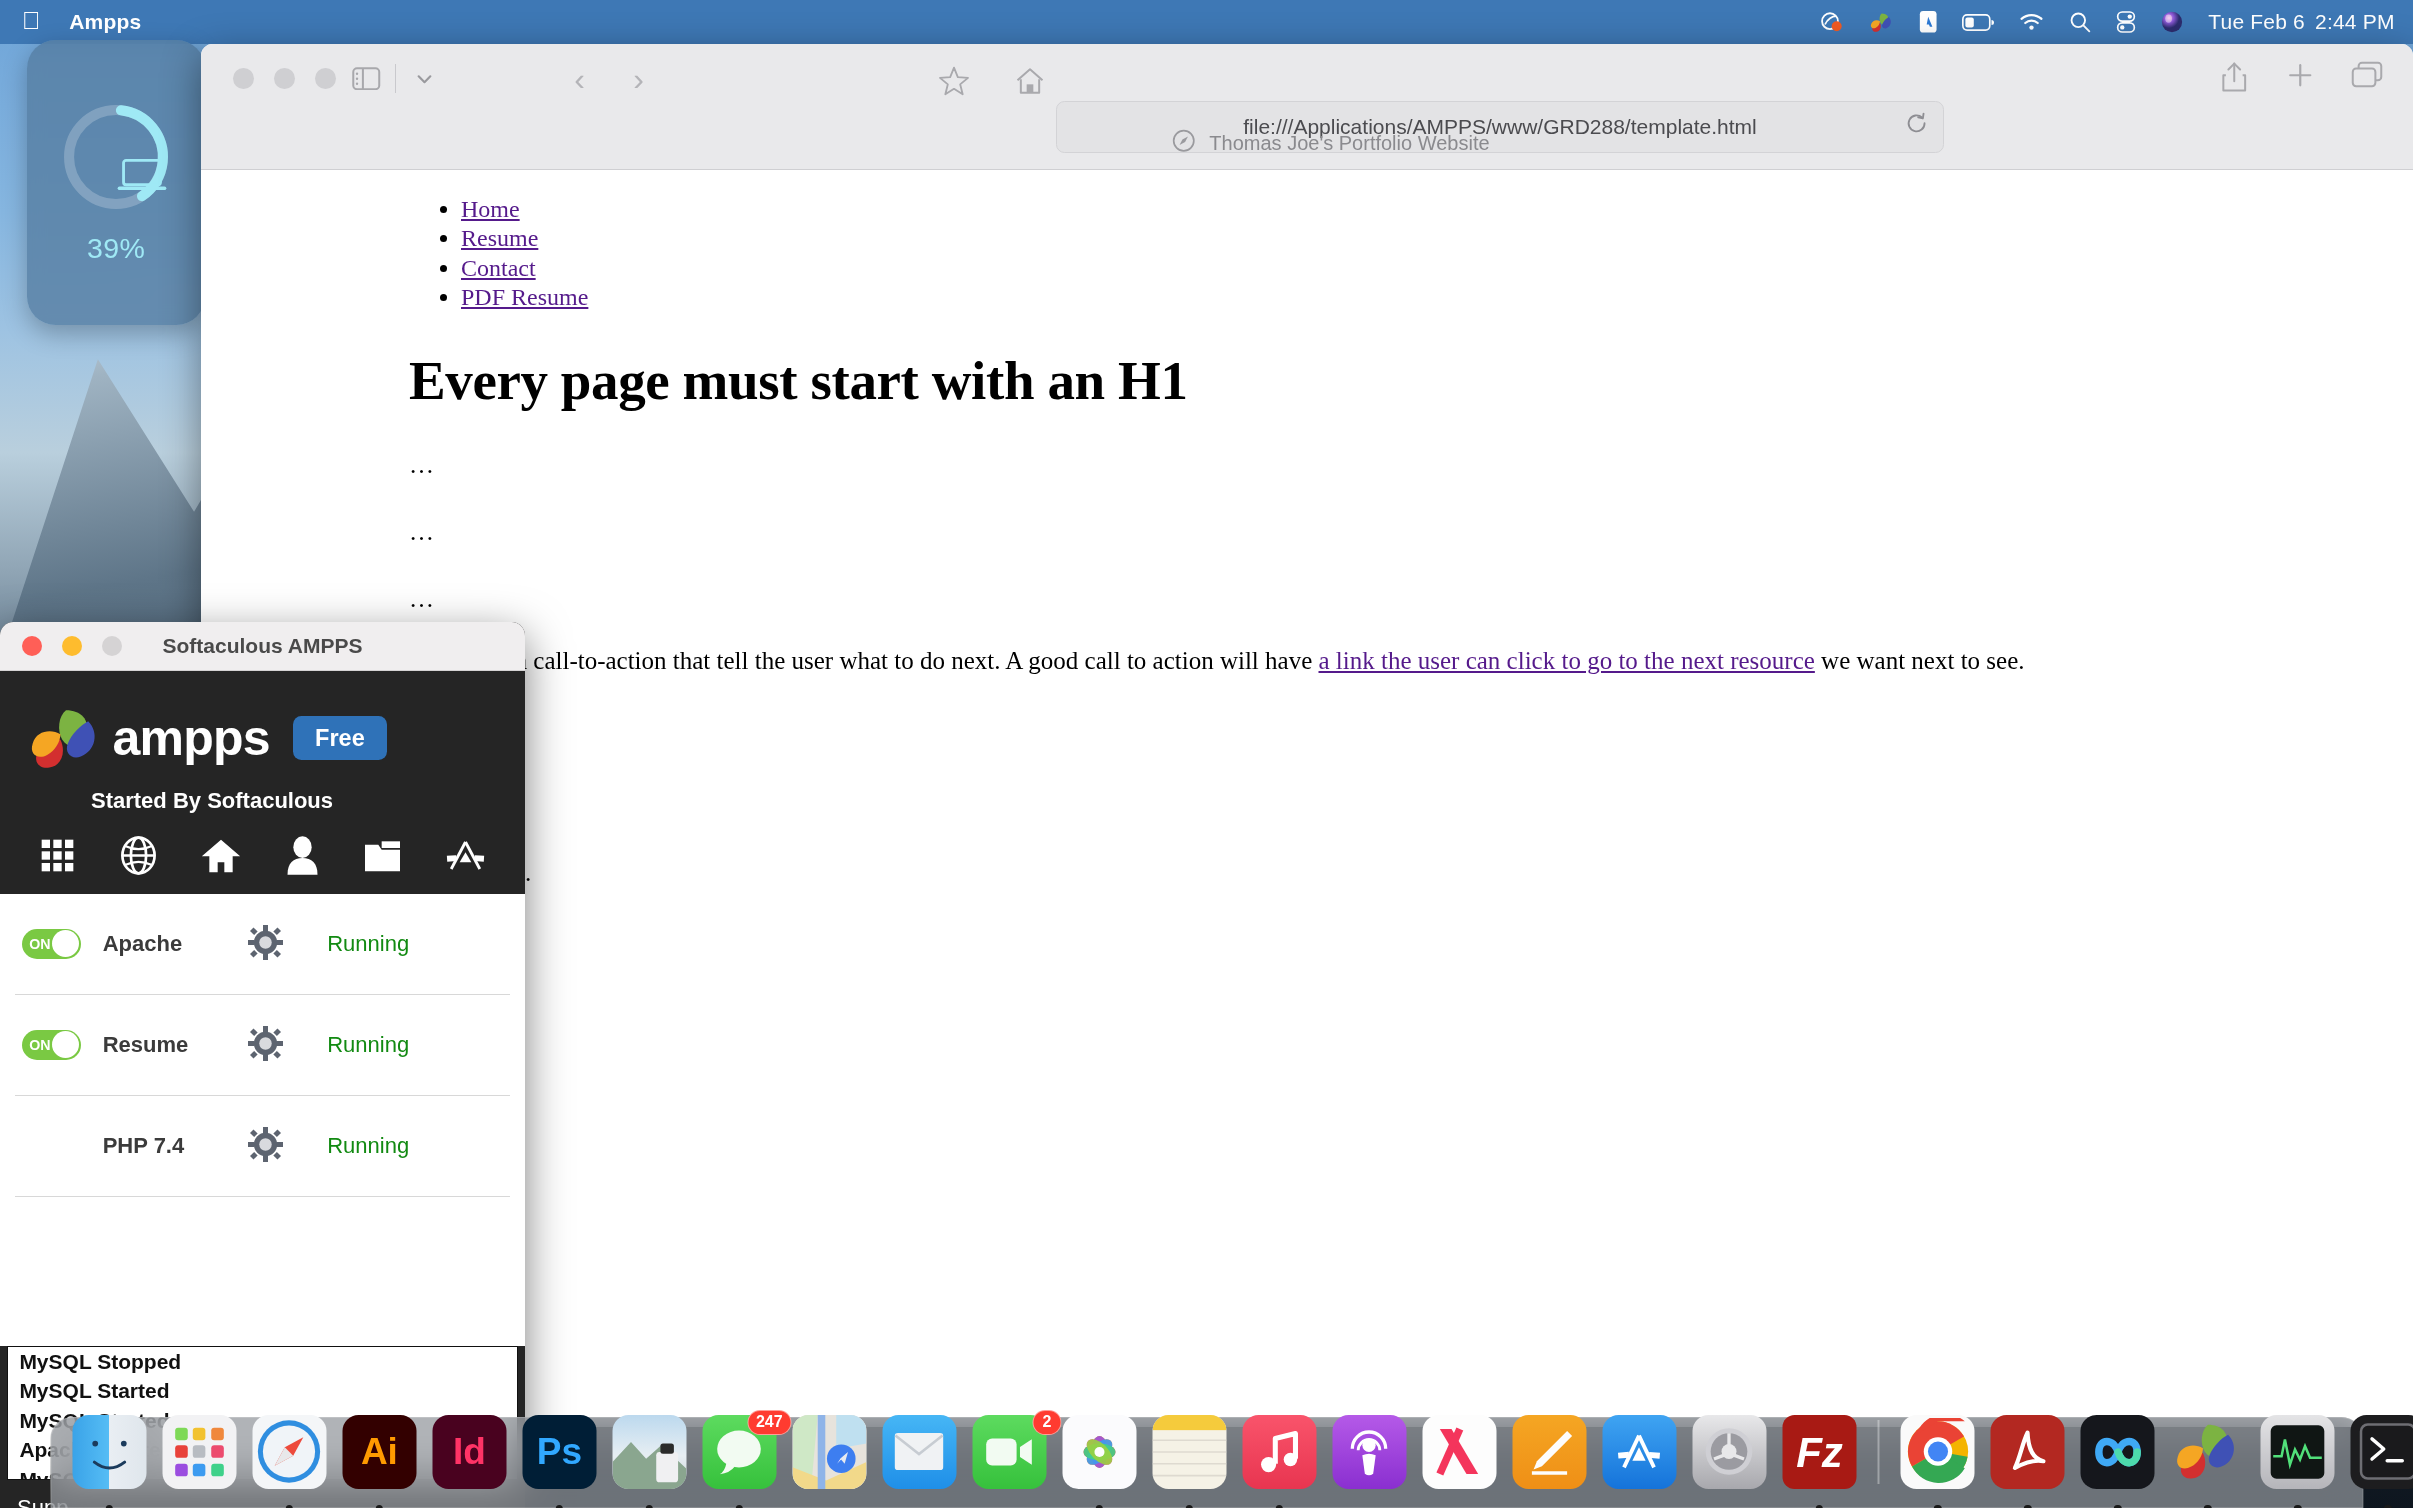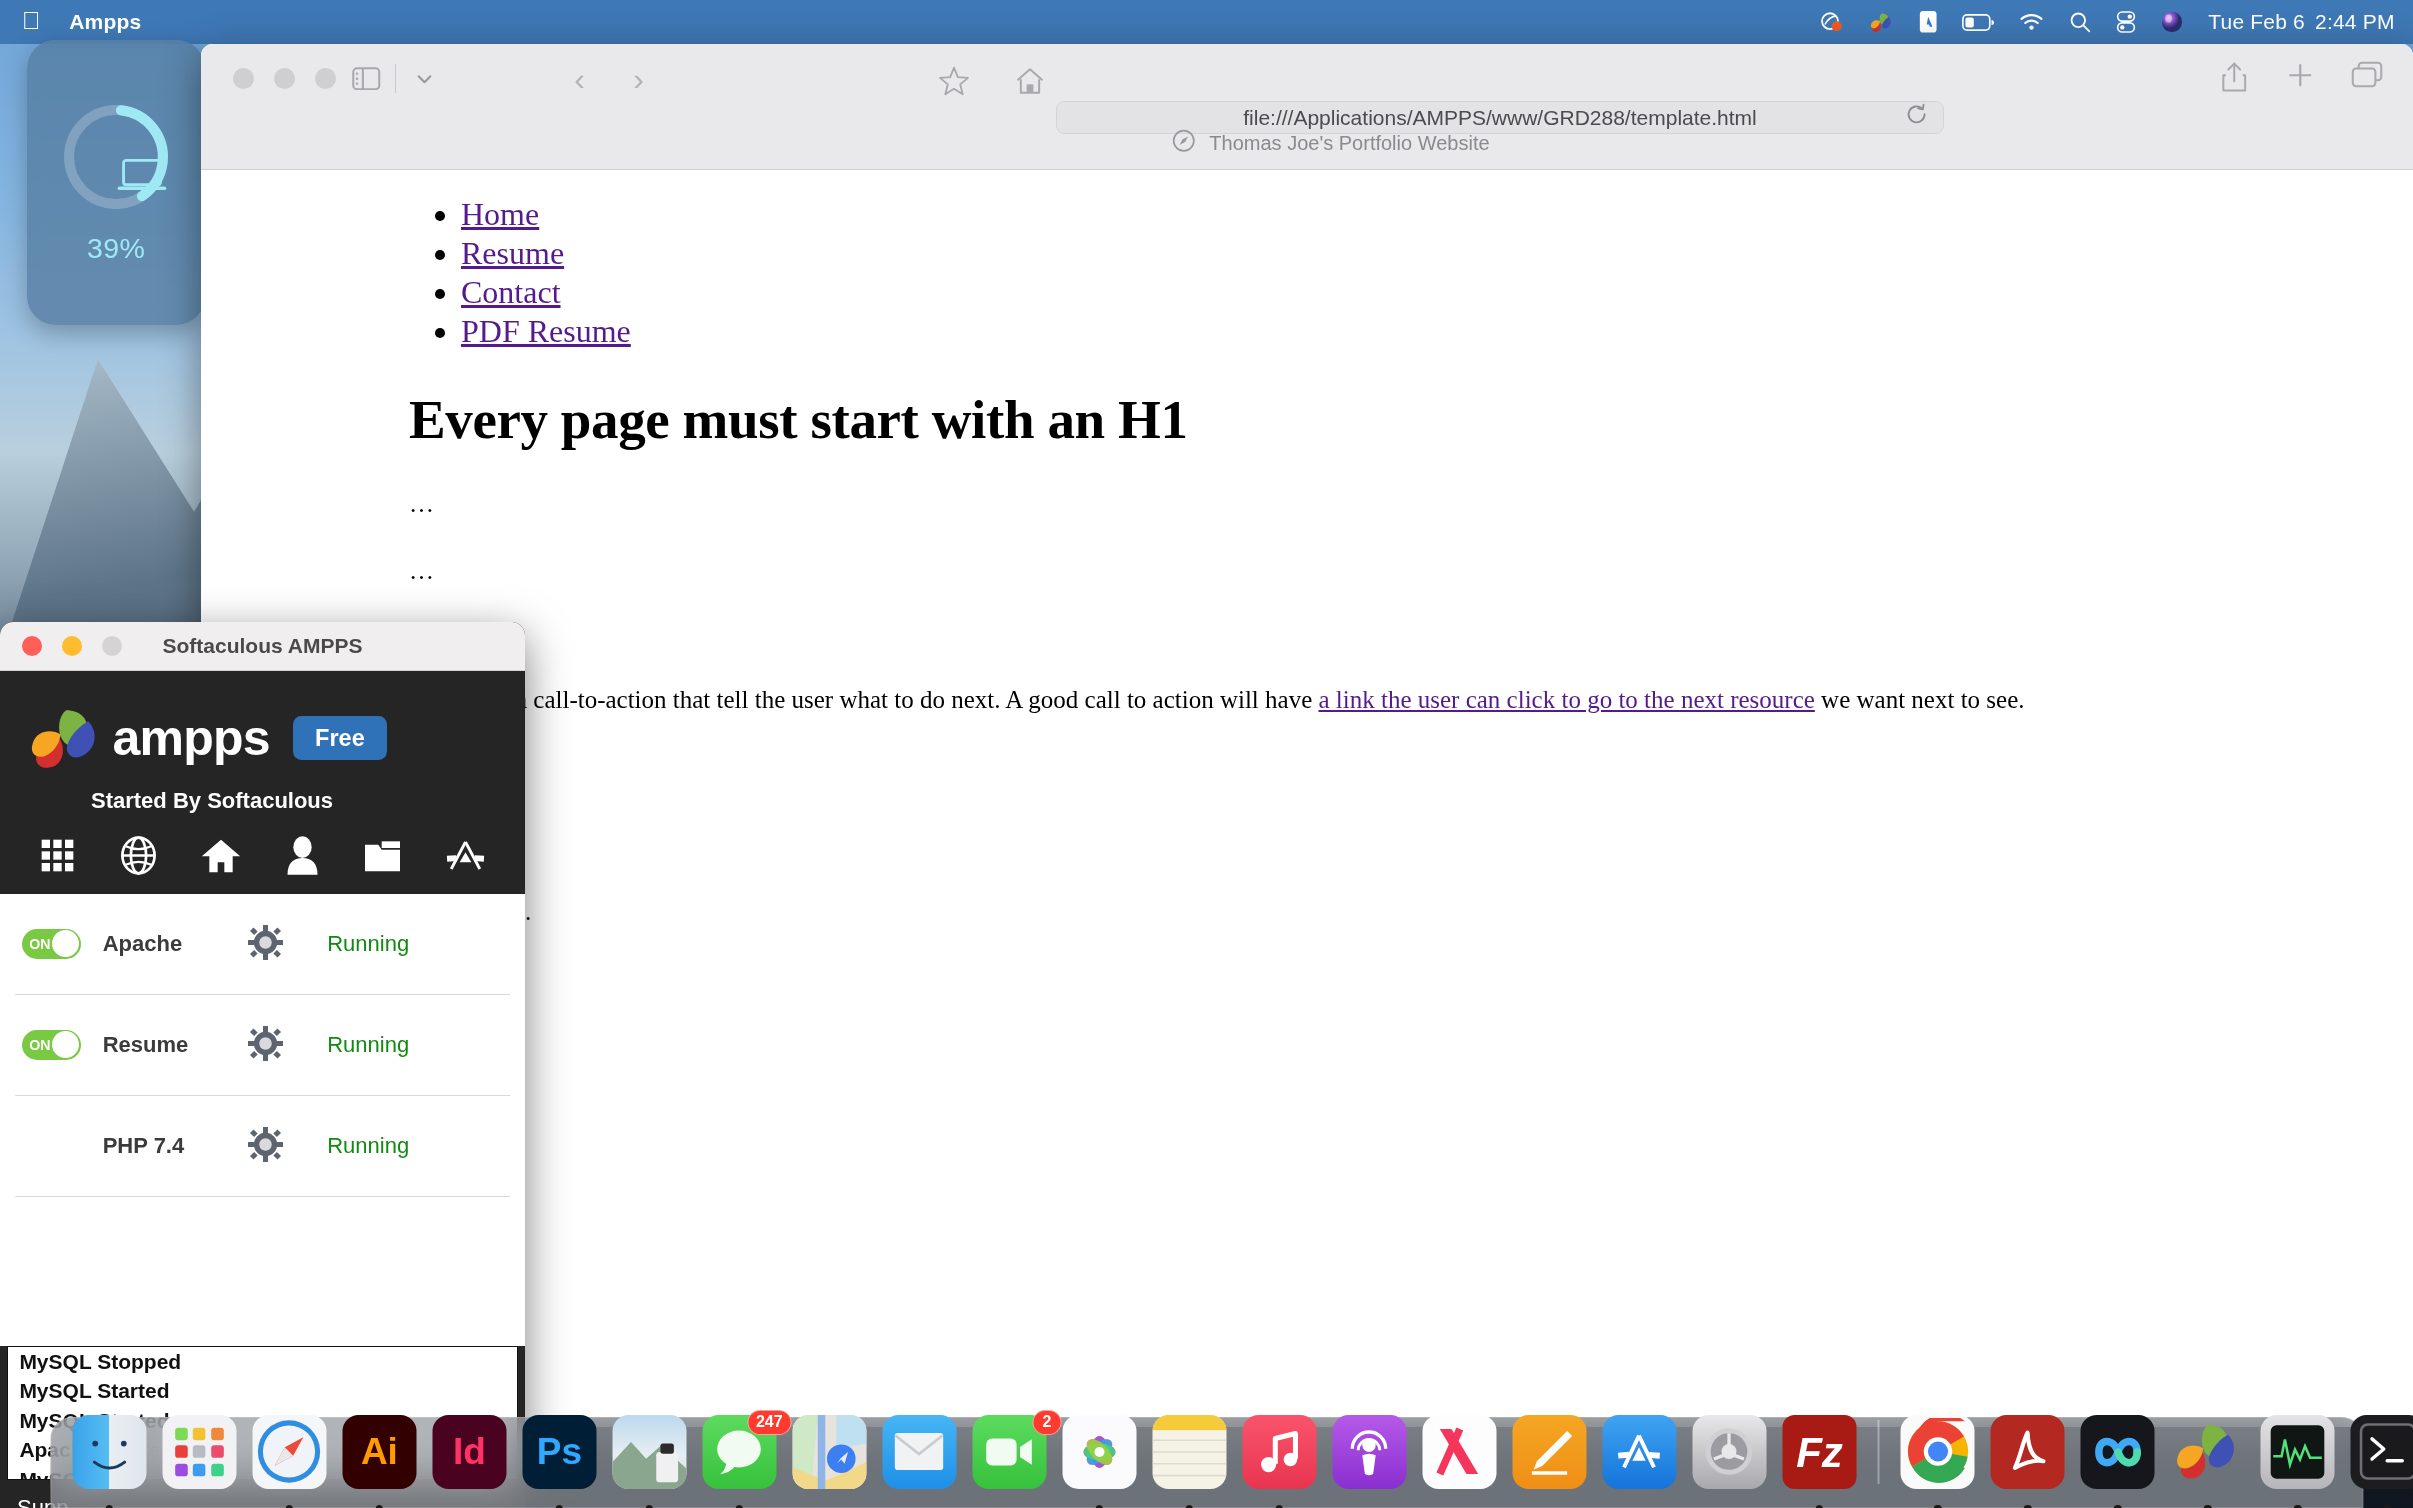--- a/index.html
+++ b/index.html
@@ -79,42 +79,42 @@
   }
   .traffic{position:absolute;left:32px;top:23.5px;display:flex;gap:20px;}
   .tl{width:21px;height:21px;border-radius:50%;background:#cfcfd2;}
   .tb-icons{position:absolute;top:17px;left:142px;display:flex;align-items:center;gap:0;}
   .tb-btn{width:47px;height:35px;display:flex;align-items:center;justify-content:center;color:#aeaeb2;}
   .tb-sep{width:0.8px;height:28.5px;background:#c9c9cd;margin:0 5px;}
   .nav-btns{position:absolute;top:17px;left:360px;display:flex;gap:22px;}
   .nav-btn{width:37px;height:35px;display:flex;align-items:center;justify-content:center;color:#b4b4b8;font-size:32px;font-weight:300;line-height:1;}
   .tb-right-icons{position:absolute;top:17px;left:721px;display:flex;gap:37px;}
   .urlbar{
-    position:absolute; left:855px; top:57px; width:888px; height:33px;
+    position:absolute; left:855px; top:57px; width:888px; height:52px;
     background:#e3e3e5; border:0.8px solid #d3d3d6; border-radius:8.4px;
     display:flex;align-items:center;justify-content:center;
     font-size:21px;color:#4b4b4f;
   }
   .reload{position:absolute;right:15px;top:50%;transform:translateY(-50%);color:#8e8e93;font-size:22px;}
   .win-right{position:absolute;top:17px;right:30px;display:flex;gap:37px;}
   .page-title{
     position:absolute;left:0;right:0;top:82px;height:35px;
     display:flex;align-items:center;justify-content:center;gap:13.4px;
     font-size:20px;color:#8a8a8e;padding-left:48px;
   }
 
   
   #page{
     position:absolute; top:126px; left:0; right:0; bottom:0;
     background:#fff; font-family:"Liberation Serif", serif;
     color:#000; overflow:hidden;
   }
   #page-inner{padding:25px 0 0 0;}
   ul.nav{list-style:disc;margin:0 0 0 260px;padding:0;}
-  ul.nav li{font-size:32px;line-height:1.22;margin:0;}
+  ul.nav li{font-size:24px;line-height:1.22;margin:0;}
   ul.nav li a{color:#551a8b;text-decoration:underline;}
   h1.big{font-size:55px;font-weight:bold;margin:37px 0 0 208px;letter-spacing:-0.4px;}
   p.dots{font-size:25px;margin:39px 0 0 208px;letter-spacing:1.7px;}
   p.cta{font-size:25px;margin:32px 0 0 208px;line-height:1.3;}
   p.cta a{color:#551a8b;text-decoration:underline;}
   ul.links{list-style:none;margin:35px 0 0 208px;padding:0;}
   ul.links li{font-size:25px;line-height:1.32;}
   ul.links li a{color:#551a8b;text-decoration:underline;}
   p.copy{font-size:25px;margin:47px 0 0 208px;}
 

